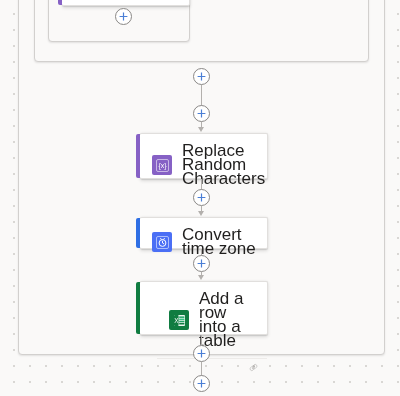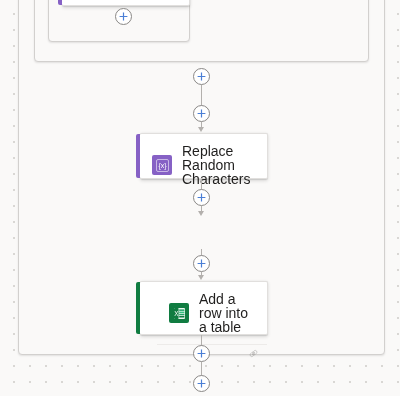--- a/index.html
+++ b/index.html
@@ -42,21 +42,21 @@
     position:absolute;left:-4px;top:0;bottom:0;width:4px;border-radius:2px 0 0 2px;
   }
   .card-main{display:flex;align-items:center;padding:10px 10px 10px 12px;flex:1;}
   .card-icon{
     width:20px;height:20px;border-radius:2px;flex:0 0 20px;
     display:flex;align-items:center;justify-content:center;
     margin-right:10px;
   }
   .card-icon svg{display:block;}
   .card-title{
-    font-size:14px;line-height:14px;color:#201f1e;
+    font-size:17px;line-height:14px;color:#201f1e;
     font-family:"Liberation Sans", sans-serif;
   }
   .card-footer{
     height:20px;border-top:1px solid #edebe9;
     display:flex;align-items:center;justify-content:flex-end;
     padding-right:8px;
   }
   .footer-icon{opacity:.45;}
 
   
@@ -133,20 +133,34 @@
 
   <div class="conn" style="left:201px;top:179px;height:22px"></div>
   <div class="plus" style="left:193px;top:189px">
     <svg width="9" height="9" viewBox="0 0 9 9">
       <path d="M4.5 0.6 V8.4 M0.6 4.5 H8.4" stroke="#4b7fd6" stroke-width="1.2"></path>
     </svg>
   </div>
   <div class="conn" style="left:201px;top:206px;height:6px"></div>
   <div class="arrow" style="left:198px;top:211px"></div>
 
+  <div class="card" id="card-convert">
+    <div class="accent" style="background:#2f6fe4"></div>
+    <div class="card-main">
+      <span class="card-icon" style="background:#4b6ff5">
+        <svg width="13" height="13" viewBox="0 0 13 13">
+          <rect x="0.5" y="0.5" width="12" height="12" rx="1.5" fill="none" stroke="#ffffff" stroke-opacity=".55"></rect>
+          <circle cx="6.5" cy="7" r="3.4" fill="none" stroke="#ffffff" stroke-width="1"></circle>
+          <path d="M6.5 5.2 V7 L7.8 7.8" stroke="#ffffff" stroke-width="1" fill="none" stroke-linecap="round"></path>
+          <path d="M4.6 2.4 L5.6 3.4 M8.4 2.4 L7.4 3.4" stroke="#ffffff" stroke-width="1" stroke-linecap="round"></path>
+        </svg>
+      </span>
+      <span class="card-title">Convert time zone</span>
+    </div>
+  </div>
 
   <div class="conn" style="left:201px;top:249px;height:22px"></div>
   <div class="plus" style="left:193px;top:255px">
     <svg width="9" height="9" viewBox="0 0 9 9">
       <path d="M4.5 0.6 V8.4 M0.6 4.5 H8.4" stroke="#4b7fd6" stroke-width="1.2"></path>
     </svg>
   </div>
   <div class="conn" style="left:201px;top:272px;height:4px"></div>
   <div class="arrow" style="left:198px;top:275px"></div>
 

